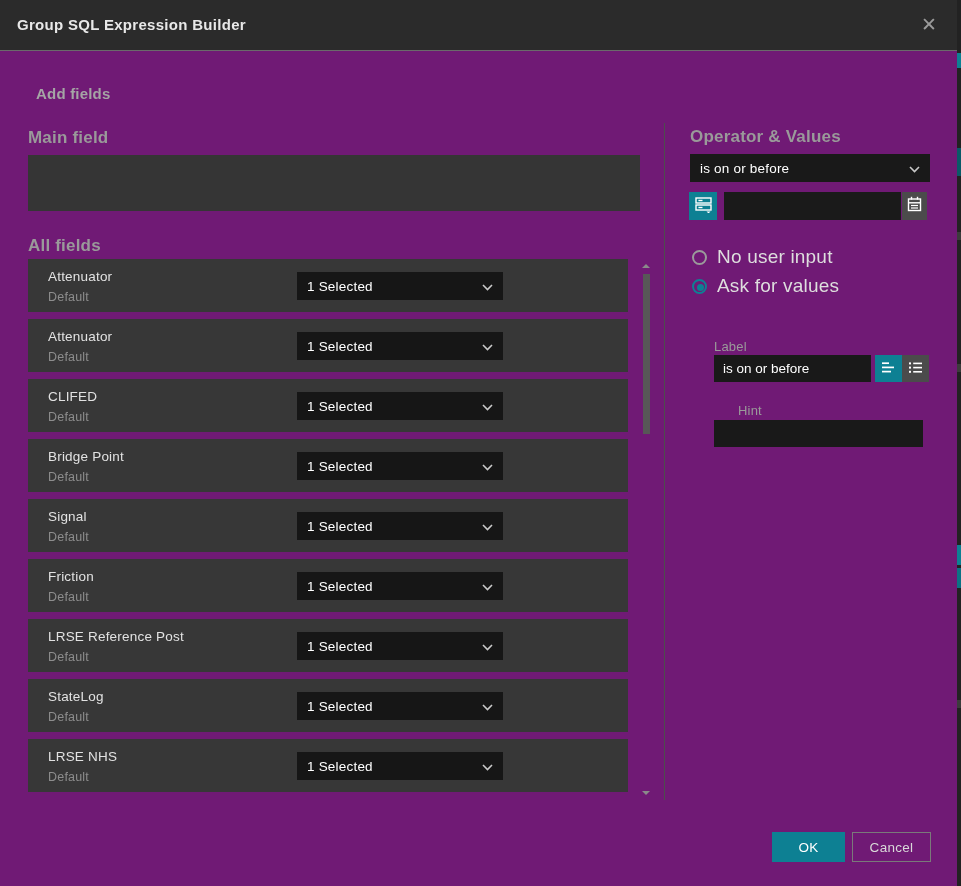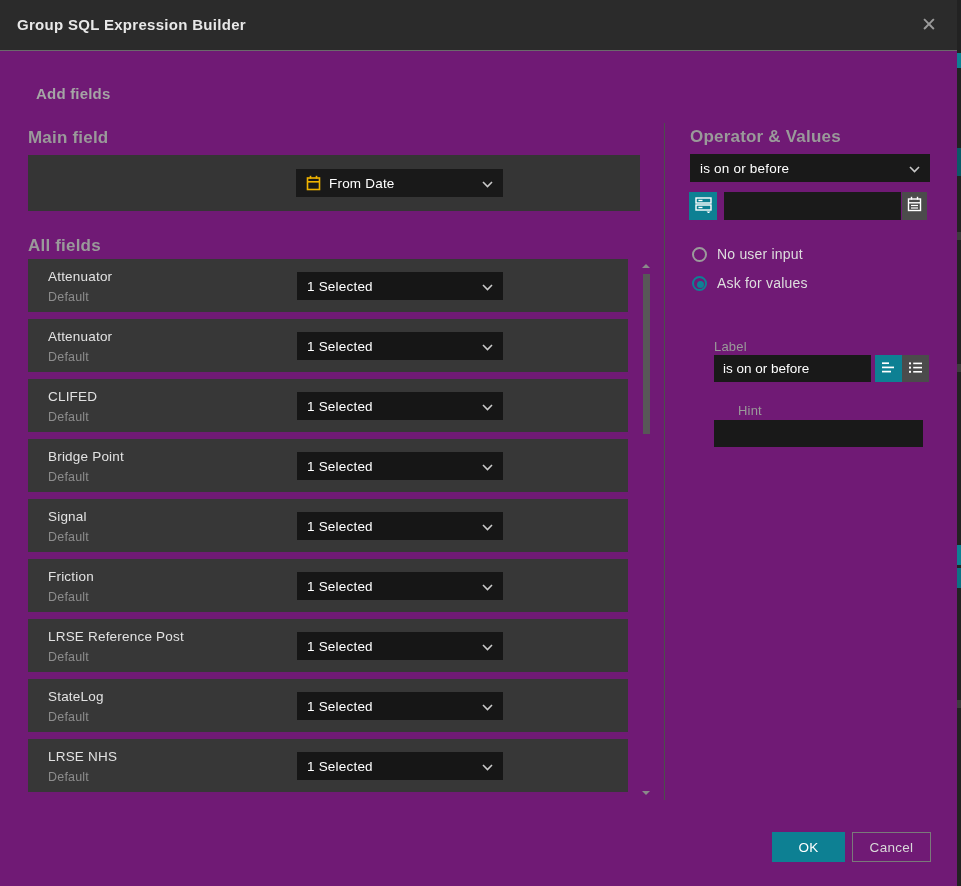--- a/index.html
+++ b/index.html
@@ -47,21 +47,21 @@
   
   .op-sel{position:absolute;left:690px;top:154px;width:240px;}
   .uv-btn{position:absolute;left:689px;top:192px;width:28px;height:28px;display:flex;align-items:center;justify-content:center;cursor:pointer;}
   .date-input{position:absolute;left:724px;top:192px;width:177px;background:#1a1a1a;}
   .cal-btn{position:absolute;left:902px;top:192px;width:25px;height:28px;background:#4b4b4b;display:flex;align-items:center;justify-content:center;cursor:pointer;}
 
   .radio-row{position:absolute;left:692px;display:flex;align-items:center;cursor:pointer;}
   .rdo{width:15px;height:15px;border-radius:50%;border:2px solid #9b9b9b;background:transparent;flex:none;}
   .rdo.on{border-color:#0e8094;position:relative;}
   .rdo.on::after{content:"";position:absolute;left:3px;top:3px;width:7px;height:7px;border-radius:50%;background:#0e8094;}
-  .radio-row .rl{margin-left:10px;font-size:14px;color:#dedede;letter-spacing:.2px;}
+  .radio-row .rl{margin-left:10px;font-size:19px;color:#dedede;letter-spacing:.2px;}
 
   .choose-btn{position:absolute;left:714px;top:304px;width:215px;height:26px;color:#fff;
               font-size:13.5px;display:flex;align-items:center;justify-content:center;letter-spacing:.2px;cursor:pointer;}
   .cap{position:absolute;font-size:13px;color:#9a9a9a;letter-spacing:.2px;}
   .label-input{position:absolute;left:714px;top:355px;width:157px;}
   .ibtn{position:absolute;top:355px;width:27px;height:27px;display:flex;align-items:center;justify-content:center;cursor:pointer;}
   .ibtn.gray{background:#4b4b4b;}
   .hint-input{position:absolute;left:714px;top:420px;width:209px;}
 
   
@@ -81,36 +81,20 @@
 
   <div class="hdr">
     <div class="hdr-title">Group SQL Expression Builder</div>
     <div class="hdr-close">✕</div>
   </div>
 
   <div class="h-add">Add fields</div>
   <div class="h-sub" style="left:28px;top:128px;">Main field</div>
 
   <div class="main-panel">
-    <div class="sel mp-sel2">
-      <span class="cal-y">
-        <svg width="15" height="16" viewBox="0 0 15 16">
-          <rect x="1.5" y="3" width="12" height="11.5" fill="none" stroke="#f0b400" stroke-width="1.6"></rect>
-          <line x1="1.5" y1="6.8" x2="13.5" y2="6.8" stroke="#f0b400" stroke-width="1.6"></line>
-          <line x1="4.5" y1="0.8" x2="4.5" y2="3.6" stroke="#f0b400" stroke-width="1.6"></line>
-          <line x1="10.5" y1="0.8" x2="10.5" y2="3.6" stroke="#f0b400" stroke-width="1.6"></line>
-        </svg>
-      </span>
-      <span class="txt">From Date</span>
-      <span>
-        <svg width="11" height="7" viewBox="0 0 11 7">
-            <path d="M1 1l4.5 4.5L10 1" stroke="#c9c9c9" stroke-width="1.6" fill="none"></path>
-          </svg>
-      </span>
-    </div>
   </div>
 
   <div class="h-sub" style="left:28px;top:236px;">All fields</div>
 
   <div id="rows-host">
       <div class="row" style="top: 259px;">
         <span class="nm">Attenuator</span>
         <span class="df">Default</span>
         <div class="sel">
           <span class="txt">1 Selected</span>

